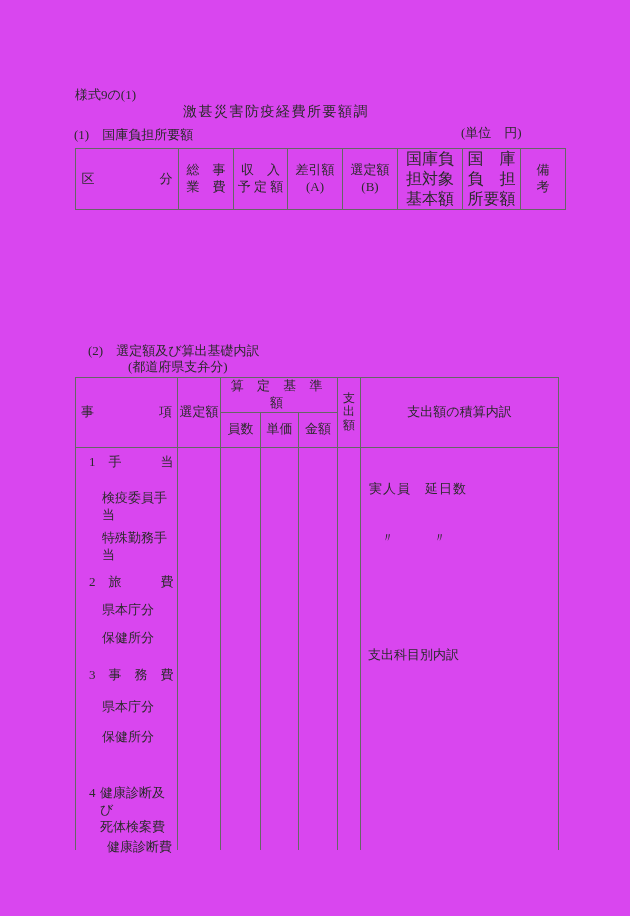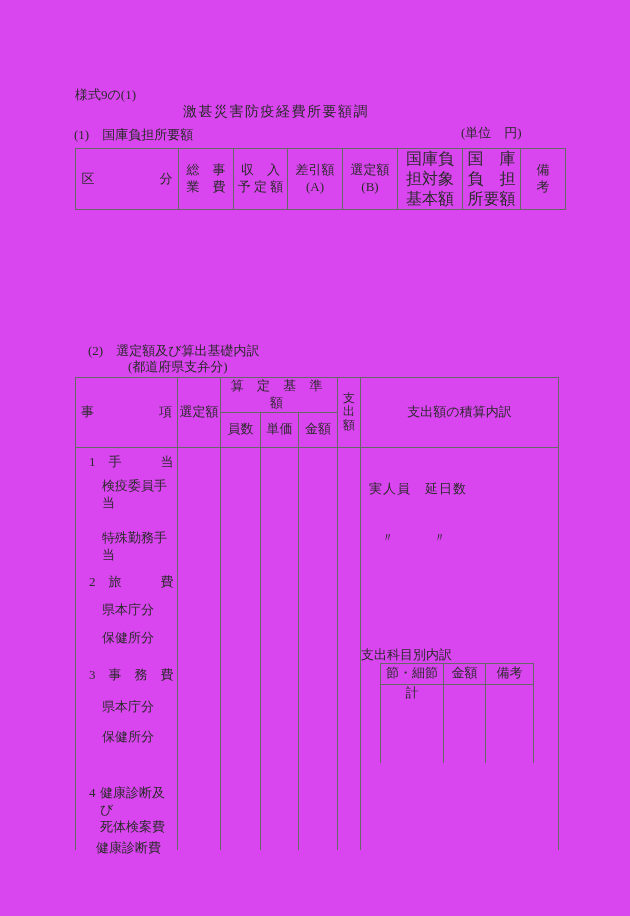--- a/index.html
+++ b/index.html
@@ -33,34 +33,34 @@
   .t2 tr.h1{height:17px;}
   .t2 tr.h2{height:35px;}
   .t2 tr.b{height:403px;}
   .t2 tr.b td{border-bottom:none;vertical-align:top;}
   .santei{letter-spacing:5px;text-align:center;}
   .vert{font-size:12px;line-height:1.15;}
   td.items{position:relative;text-align:left;}
   td.detail{position:relative;text-align:left;}
   .it{position:absolute;white-space:pre-line;line-height:17px;}
   .i1{left:13px;top:5px;}
-  .i1a{left:26px;top:29px;}
+  .i1a{left:26px;top:41px;}
   .i1b{left:26px;top:81px;}
   .i2{left:13px;top:125px;}
   .i2a{left:26px;top:153px;}
   .i2b{left:26px;top:181px;}
   .i3{left:13px;top:218px;}
   .i3a{left:26px;top:250px;}
   .i3b{left:26px;top:280px;}
   .i4{left:13px;top:336px;display:flex;}
   .i4 .num{width:11px;flex:none;}
-  .i4a{left:20px;top:391px;}
+  .i4a{left:31px;top:391px;font-family:Liberation Mono, monospace;}
   .dj{left:8px;top:32px;letter-spacing:1px;}
   .dd{left:20px;top:81px;}
-  .dt{left:0;top:198px;}
+  .dt{left:7px;top:198px;}
   .dn{left:2px;top:321px;width:201px;line-height:16px;}
 
   .inner{left:19px;top:215px;width:153px;}
   .inner tr.ih{height:21px;}
   .inner tr.ib{height:79px;}
   .inner td.tot{vertical-align:bottom;padding-bottom:5px;}
 </style>
 </head>
 <body>
 
@@ -154,33 +154,18 @@
       </td>
       <td></td>
       <td></td>
       <td></td>
       <td></td>
       <td></td>
       <td class="detail">
         <div class="it dj">実人員　延日数</div>
         <div class="it dd">〃　　　〃</div>
         <div class="it dt">支出科目別内訳</div>
-        <table class="inner">
-          <colgroup>
-            <col style="width:63px"><col style="width:42px"><col style="width:48px">
-          </colgroup>
-          <tbody><tr class="ih">
-            <th>節・細節</th>
-            <th>金額</th>
-            <th>備考</th>
-          </tr>
-          <tr class="ib">
-            <td class="tot">計</td>
-            <td></td>
-            <td></td>
-          </tr>
-        </tbody></table>
       </td>
     </tr>
   </tbody>
     </table>
 
 </div>
 
 </body></html>

